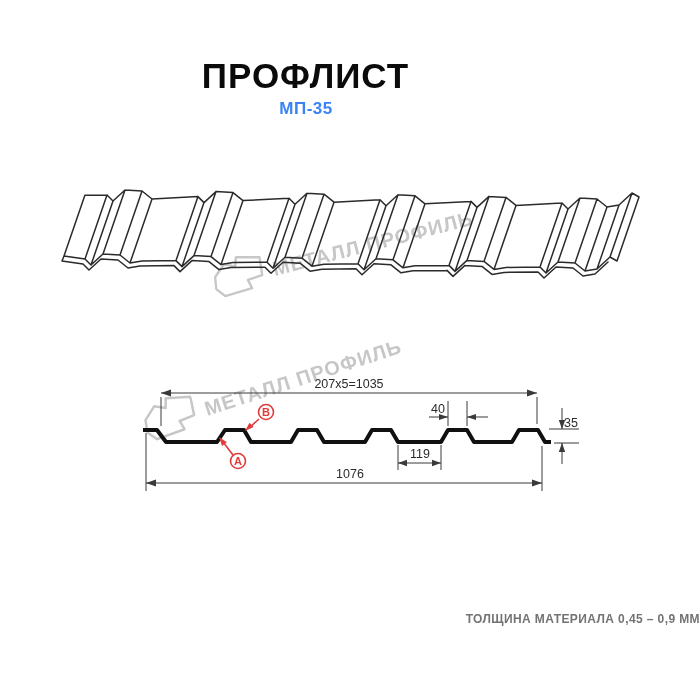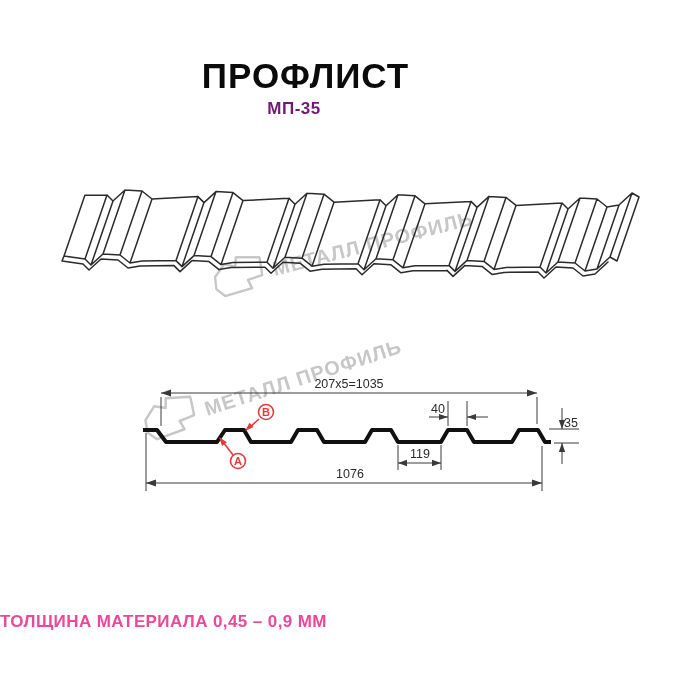--- a/index.html
+++ b/index.html
@@ -1,24 +1,24 @@
 <!DOCTYPE html>
 <html><head>
 <meta charset="utf-8">
 <style>
   html,body{margin:0;padding:0;background:#ffffff;}
   body{width:700px;height:700px;position:relative;overflow:hidden;
        font-family:"Liberation Sans", sans-serif;}
   .abs{position:absolute;}
   .title{top:56px;left:0;width:611px;text-align:center;
          font-size:35px;font-weight:800;letter-spacing:1px;color:#0b0b0b;}
-  .subtitle{top:99px;left:0;width:588px;text-align:center;
-            font-size:17px;font-weight:700;letter-spacing:.5px;color:#701a75;}
-  .footer{top:612px;left:0;width:700px;text-align:left;
-          font-size:17px;font-weight:700;letter-spacing:.4px;color:#ec4899;}
+  .subtitle{top:99px;left:12px;width:588px;text-align:center;
+            font-size:17px;font-weight:700;letter-spacing:.5px;color:#3b82f6;}
+  .footer{top:612px;left:0;width:700px;text-align:right;
+          font-size:12px;font-weight:700;letter-spacing:.4px;color:#737373;}
   .wm{display:flex;align-items:flex-end;gap:9px;z-index:1;
       transform-origin:left bottom;white-space:nowrap;}
   .wm .wm-text{font-size:20px;font-weight:800;letter-spacing:1px;
                color:#c7c7c7;padding-bottom:6px;line-height:1;}
   .wm1{left:218px;top:262px;transform:rotate(-14.5deg);}
   .wm2{left:150px;top:404px;transform:rotate(-18deg);}
   svg.draw{left:0;top:0;z-index:2;pointer-events:none;}
   .iso-lines{fill:none;stroke:#2b2b2b;stroke-width:1.5;
              stroke-linejoin:round;stroke-linecap:round;}
   .profile{fill:none;stroke:#101010;stroke-width:4;

